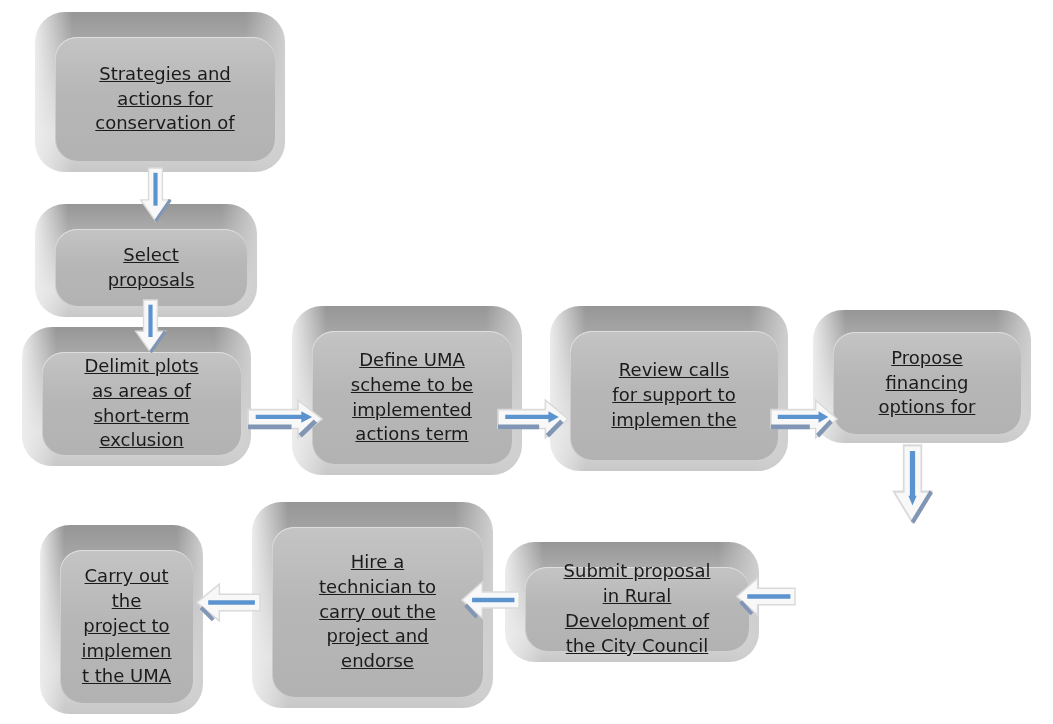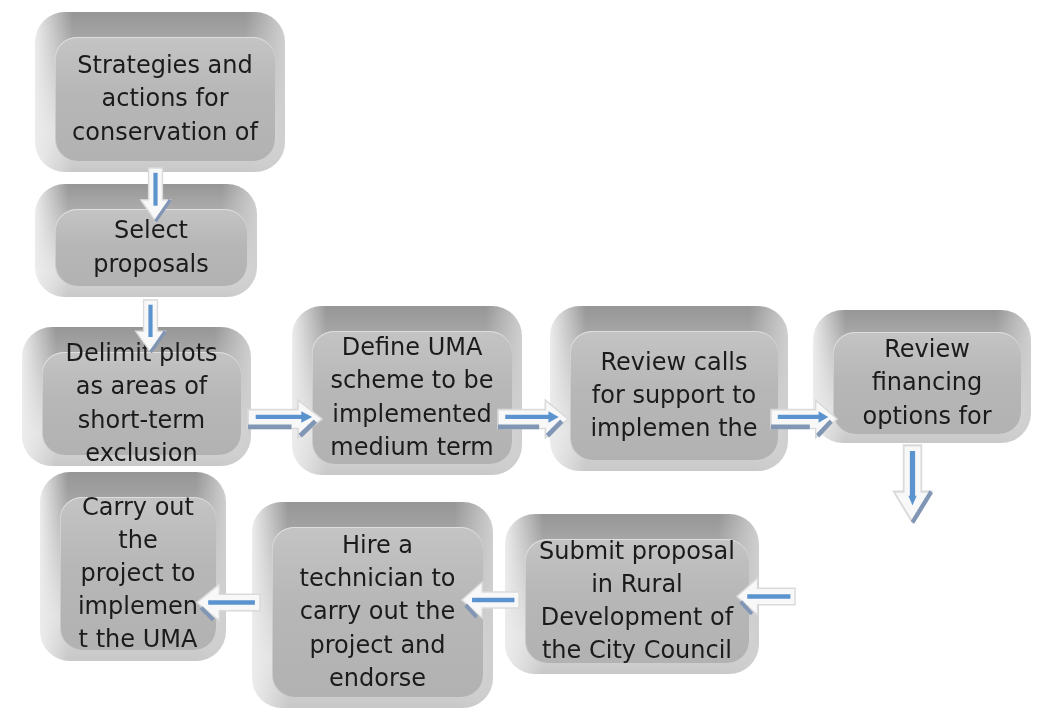--- a/index.html
+++ b/index.html
@@ -15,34 +15,34 @@
       linear-gradient(180deg,#969696 0%,#a6a6a6 16%,#dcdcdc 76%,#c8c8c8 100%);
   }
   .face{
     position:absolute;left:20px;right:10px;top:25px;bottom:11px;border-radius:22px;
     background:linear-gradient(180deg,#c4c4c4 0%,#b7b7b7 45%,#b2b2b2 100%);
     box-shadow:inset 0 1px 0 rgba(255,255,255,.45),inset 1px 0 0 rgba(255,255,255,.3);
     display:flex;align-items:center;justify-content:center;
   }
   .face span{
     white-space:pre-line;text-align:center;
-    font-size:24px;line-height:1.38;color:#1b1b1b;
+    font-size:18px;line-height:1.38;color:#1b1b1b;text-decoration:underline;
   }
   .small-face .face{top:22px;bottom:9px;}
   
   .b1 {left:35px;  top:12px;  width:250px; height:160px;}
-  .b2 {left:35px;  top:184px; width:222px; height:113px;}
+  .b2 {left:35px;  top:204px; width:222px; height:113px;}
   .b3 {left:22px;  top:327px; width:229px; height:139px;}
   .b4 {left:292px; top:306px; width:230px; height:169px;}
   .b5 {left:550px; top:306px; width:238px; height:165px;}
   .b6 {left:813px; top:310px; width:218px; height:133px;}
   .b7 {left:787px; top:519px; width:246px; height:169px;}
-  .b8 {left:505px; top:514px; width:254px; height:160px;}
+  .b8 {left:505px; top:542px; width:254px; height:120px;}
   .b9 {left:252px; top:502px; width:241px; height:206px;}
-  .b10{left:40px;  top:472px; width:186px; height:189px;}
+  .b10{left:40px;  top:525px; width:163px; height:189px;}
   
   .arrow{position:absolute;z-index:5;}
   .arrow svg{display:block;width:100%;height:100%;}
   .aA{left:137px;top:167px;width:37px;height:58px;}
   .aB{left:132px;top:299px;width:37px;height:57px;}
   .aC{left:247px;top:396px;width:76px;height:46px;}
   .aD{left:497px;top:396px;width:72px;height:46px;}
   .aE{left:770px;top:396px;width:68px;height:46px;}
   .aF{left:889px;top:444px;width:47px;height:84px;}
   .aG{left:736px;top:573px;width:60px;height:47px;}
@@ -73,33 +73,33 @@
 as areas of
 short-term
 exclusion</span>
       </div>
   </div>
   <div class="node b4">
     <div class="face">
         <span>Define UMA
 scheme to be
 implemented
-medium term</span>
+actions term</span>
       </div>
   </div>
   <div class="node b5">
     <div class="face">
         <span>Review calls
 for support to
 implemen the</span>
       </div>
   </div>
   <div class="node b6 small-face">
     <div class="face">
-        <span>Review
+        <span>Propose
 financing
 options for</span>
       </div>
   </div>
   <div class="node b8">
     <div class="face">
         <span>Submit proposal
 in Rural
 Development of
 the City Council</span>

